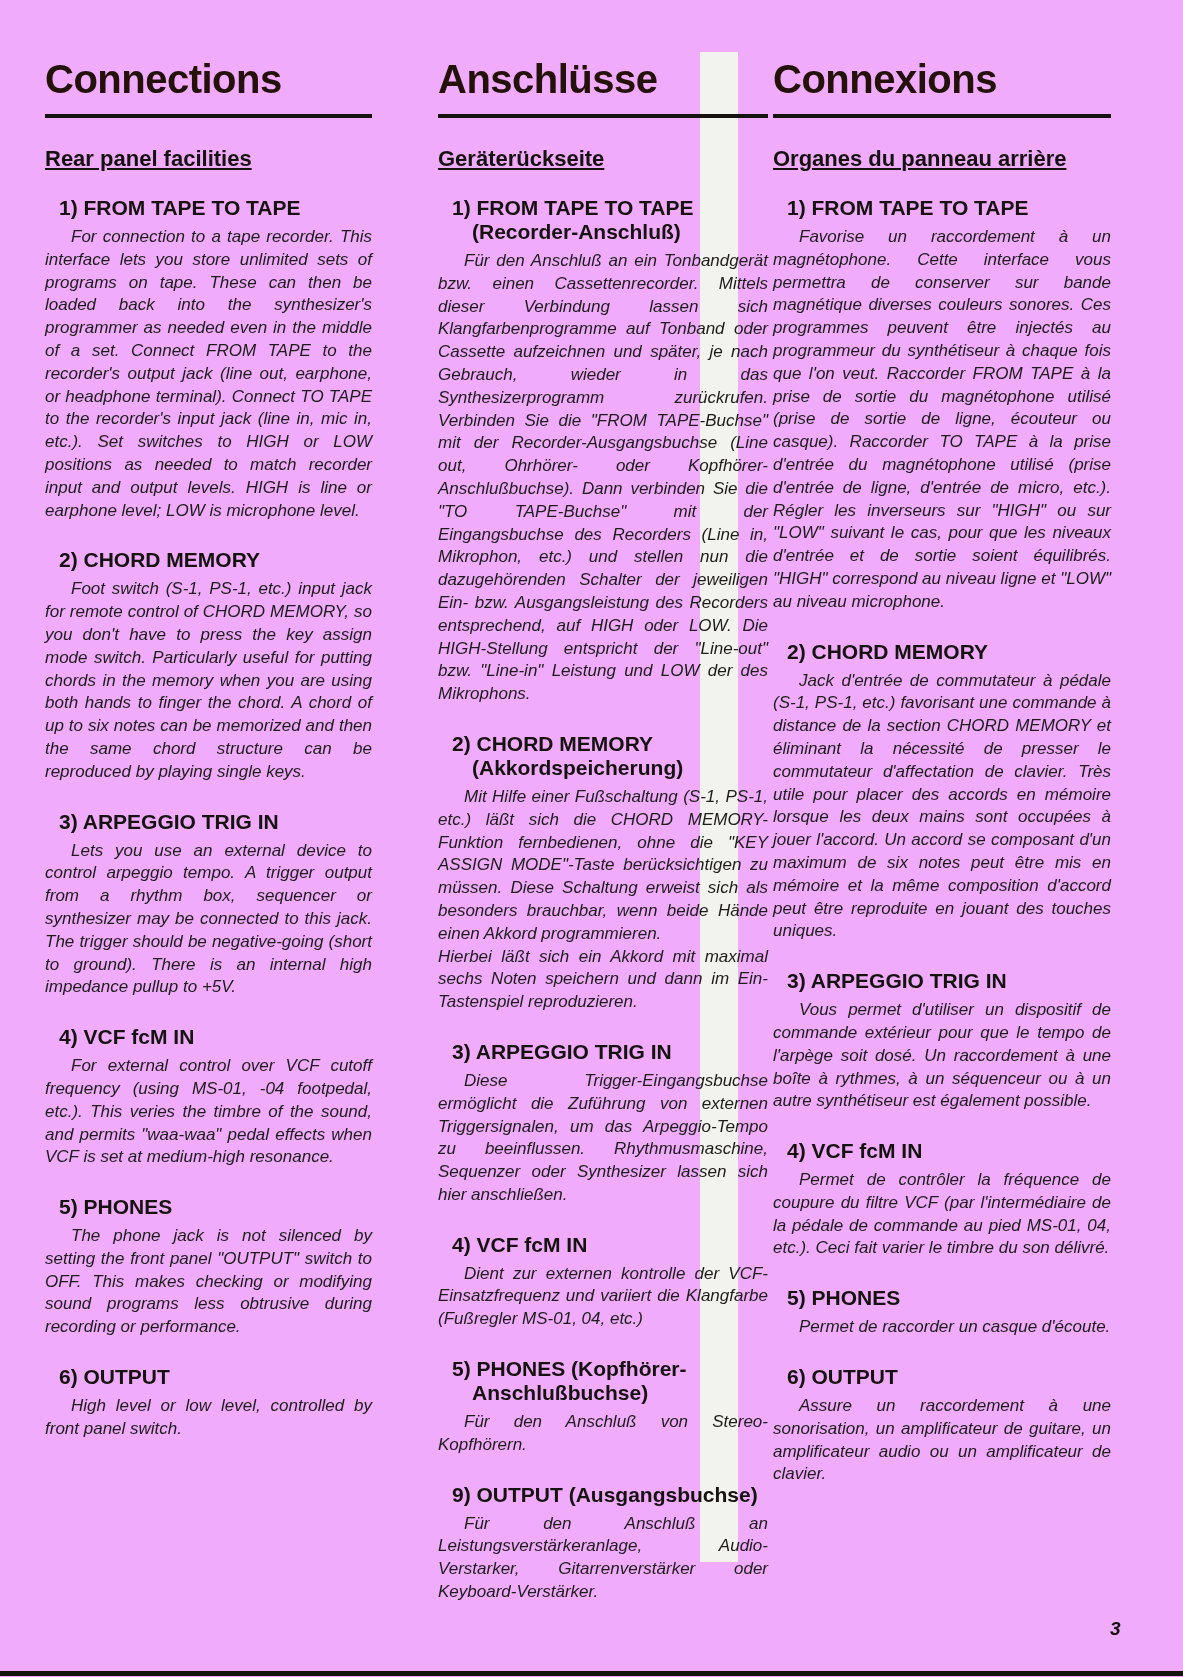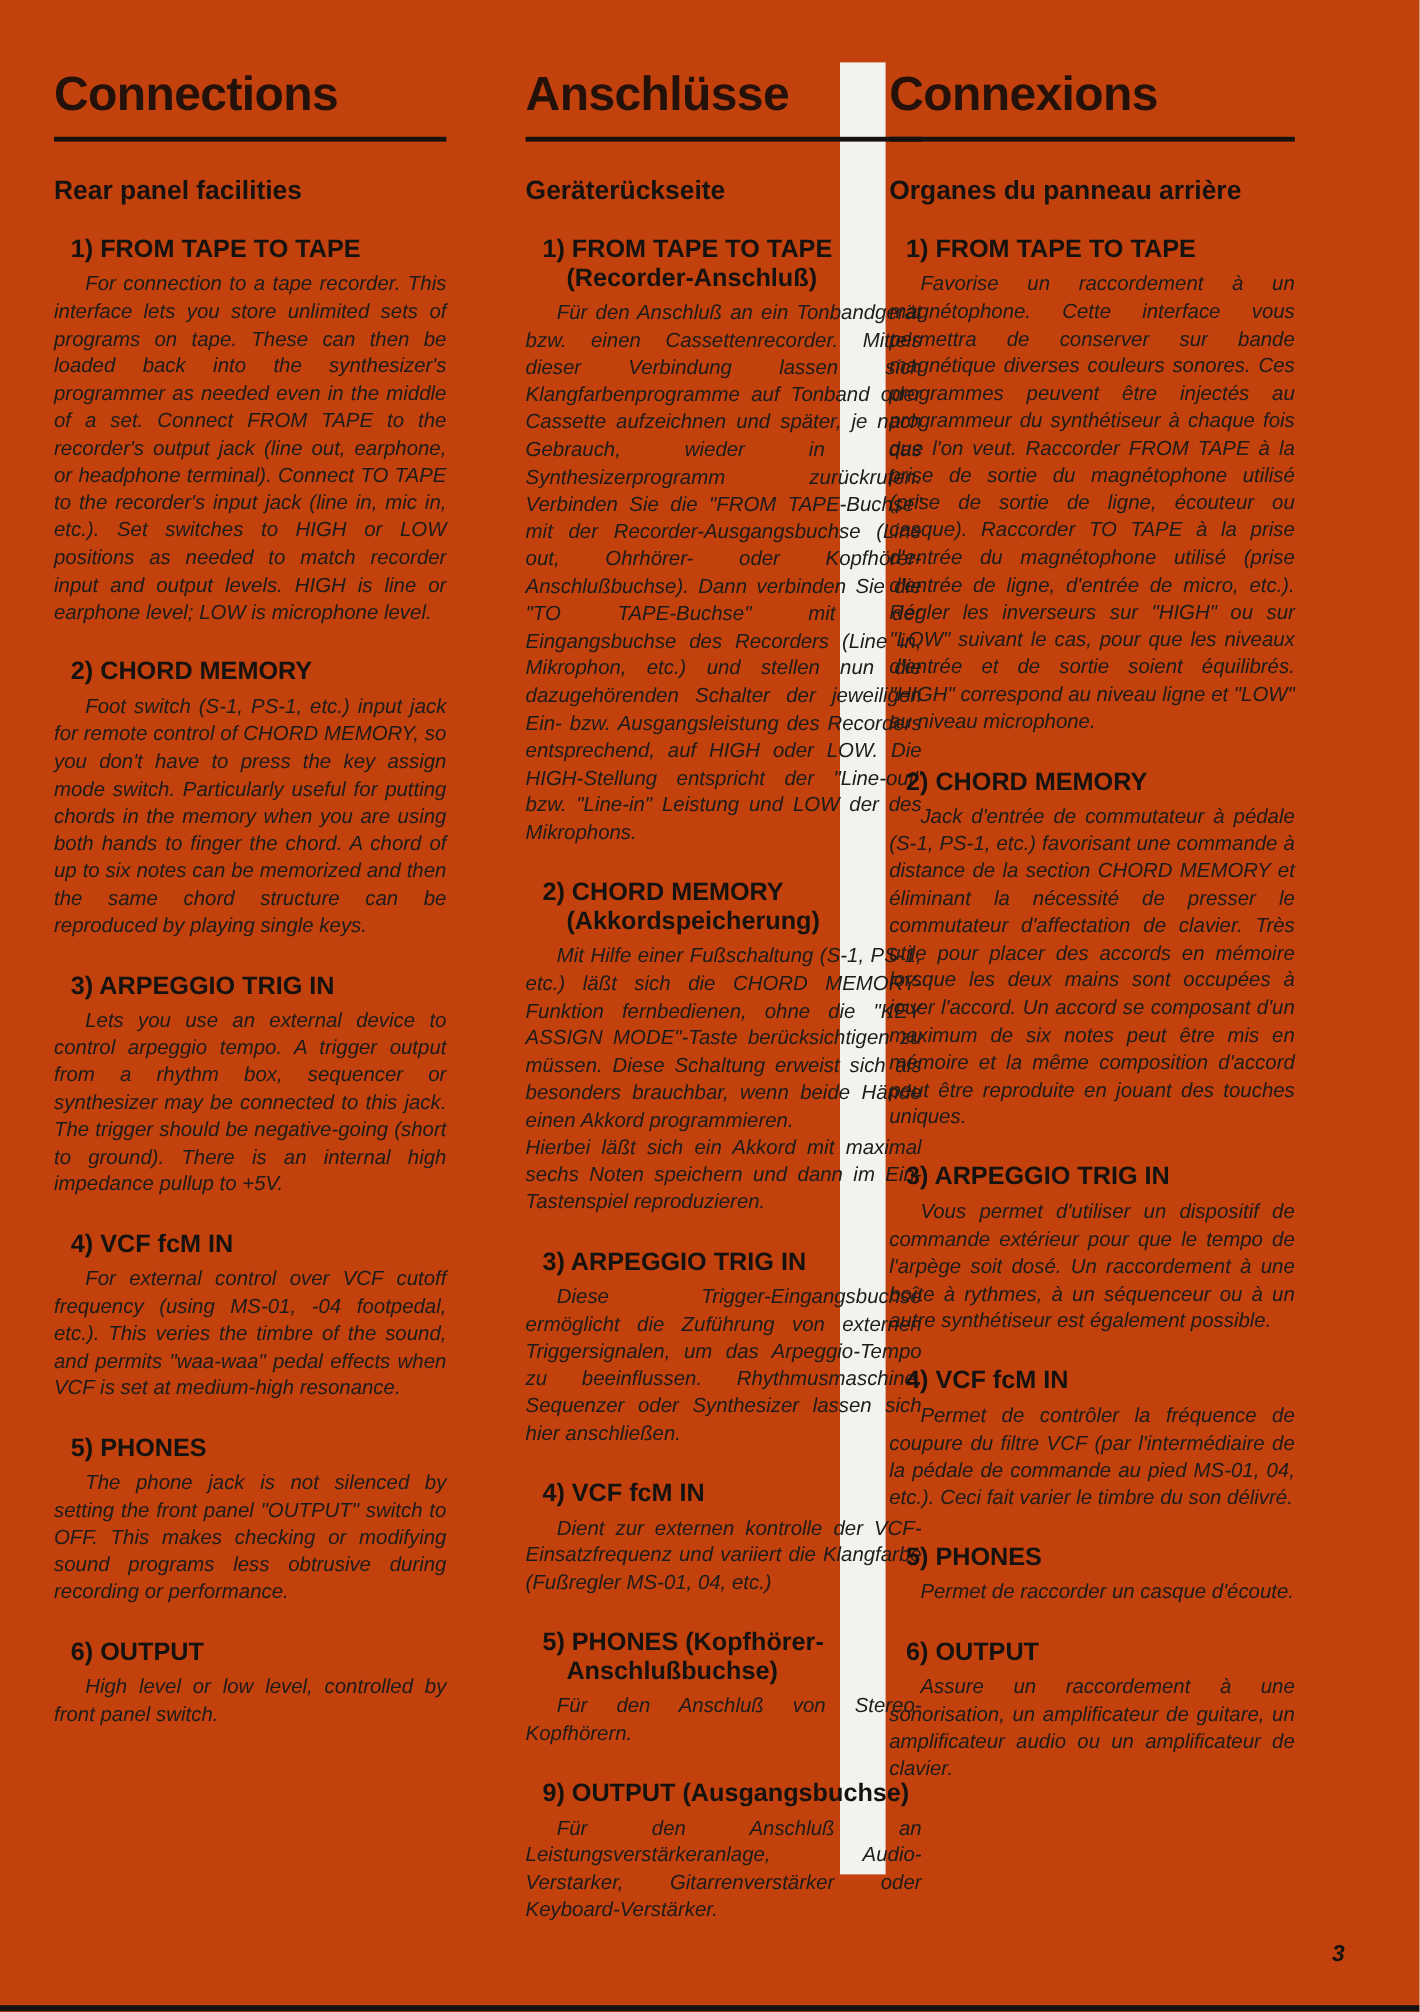--- a/index.html
+++ b/index.html
@@ -1,53 +1,54 @@
 <!DOCTYPE html>
 <html><head>
 <meta charset="utf-8">
 <style>
   html,body { margin:0; padding:0; background:#e9e9e9; }
   .page {
     position:relative;
     width:1183px; height:1677px;
     margin:0 auto;
-    background:#c2410c;
+    background:#f0abfc;
     font-family:"Liberation Sans", sans-serif;
     color:#1b1a18;
     overflow:hidden;
   }
   .artifact-band {
     position:absolute;
     left:700px; top:52px;
     width:38px; height:1510px;
     background:#f2f2ef;
   }
   .column { position:absolute; top:56px; }
   #col0 { left:45px;  width:327px; }
   #col1 { left:398px; width:330px;margin-left:40px; }
-  #col2 { left:741px; width:338px; }
+  #col2 { left:773px; width:338px; }
 
   .col-title {
     font-size:40px;
     font-weight:bold;
     letter-spacing:-0.5px;
     color:#24110a;
     line-height:46px;
   }
   .title-rule {
     height:4px;
     background:#16120f;
     margin-top:12px;
   }
   .col-subtitle {
     margin-top:28px;
     font-size:22px;
     font-weight:bold;
     color:#15120f;
     line-height:26px;
+    text-decoration:underline;
   }
   .sections { margin-top:24px; }
   .section { margin-bottom:26px; }
   .sec-head {
     font-size:21px;
     font-weight:bold;
     color:#15120f;
     line-height:24px;
     padding-left:34px;
     text-indent:-20px;

